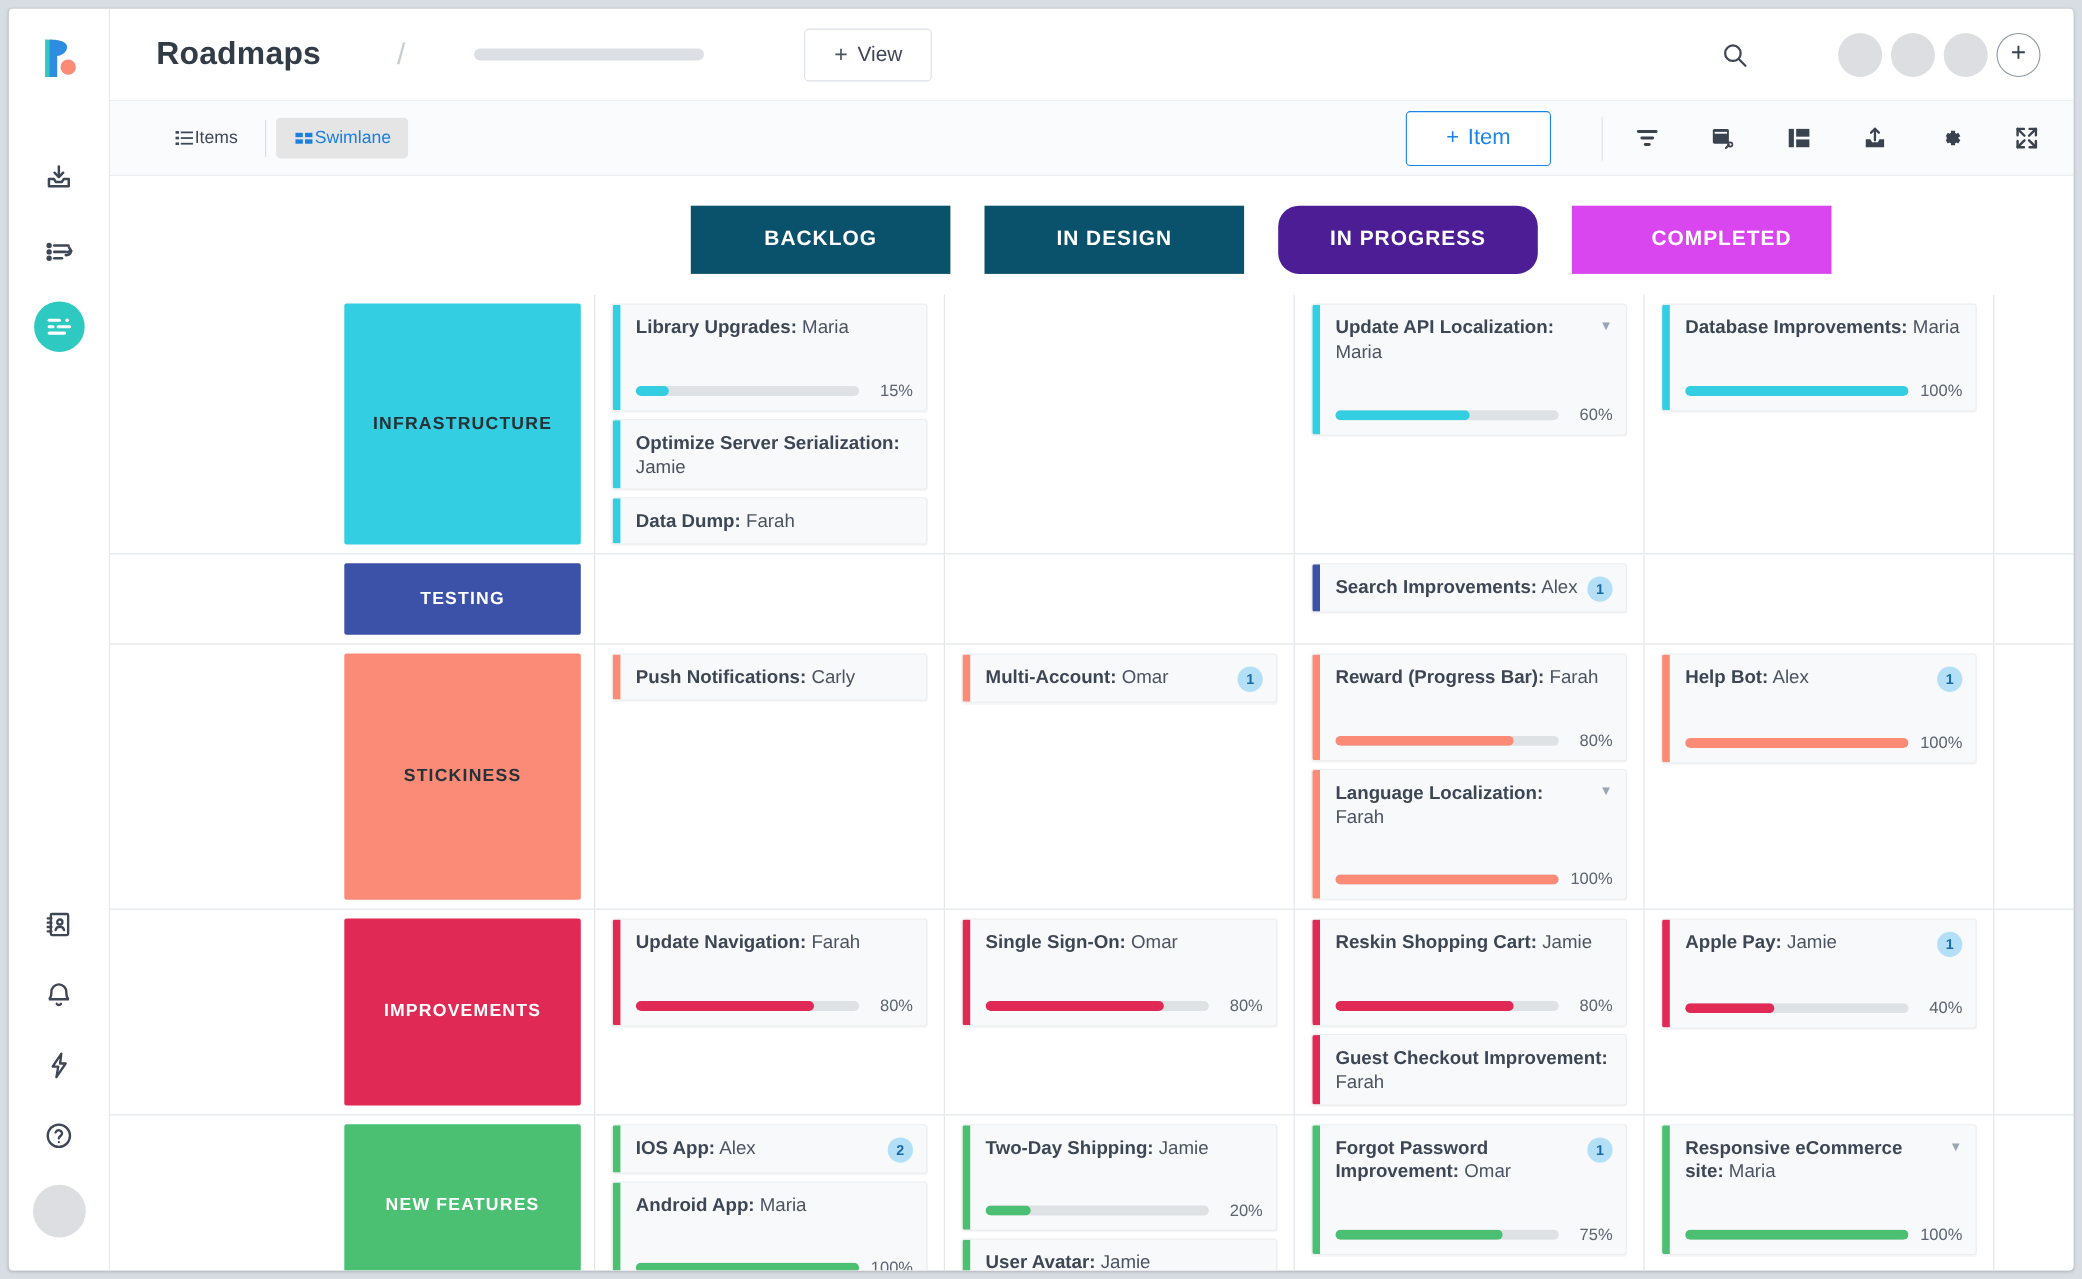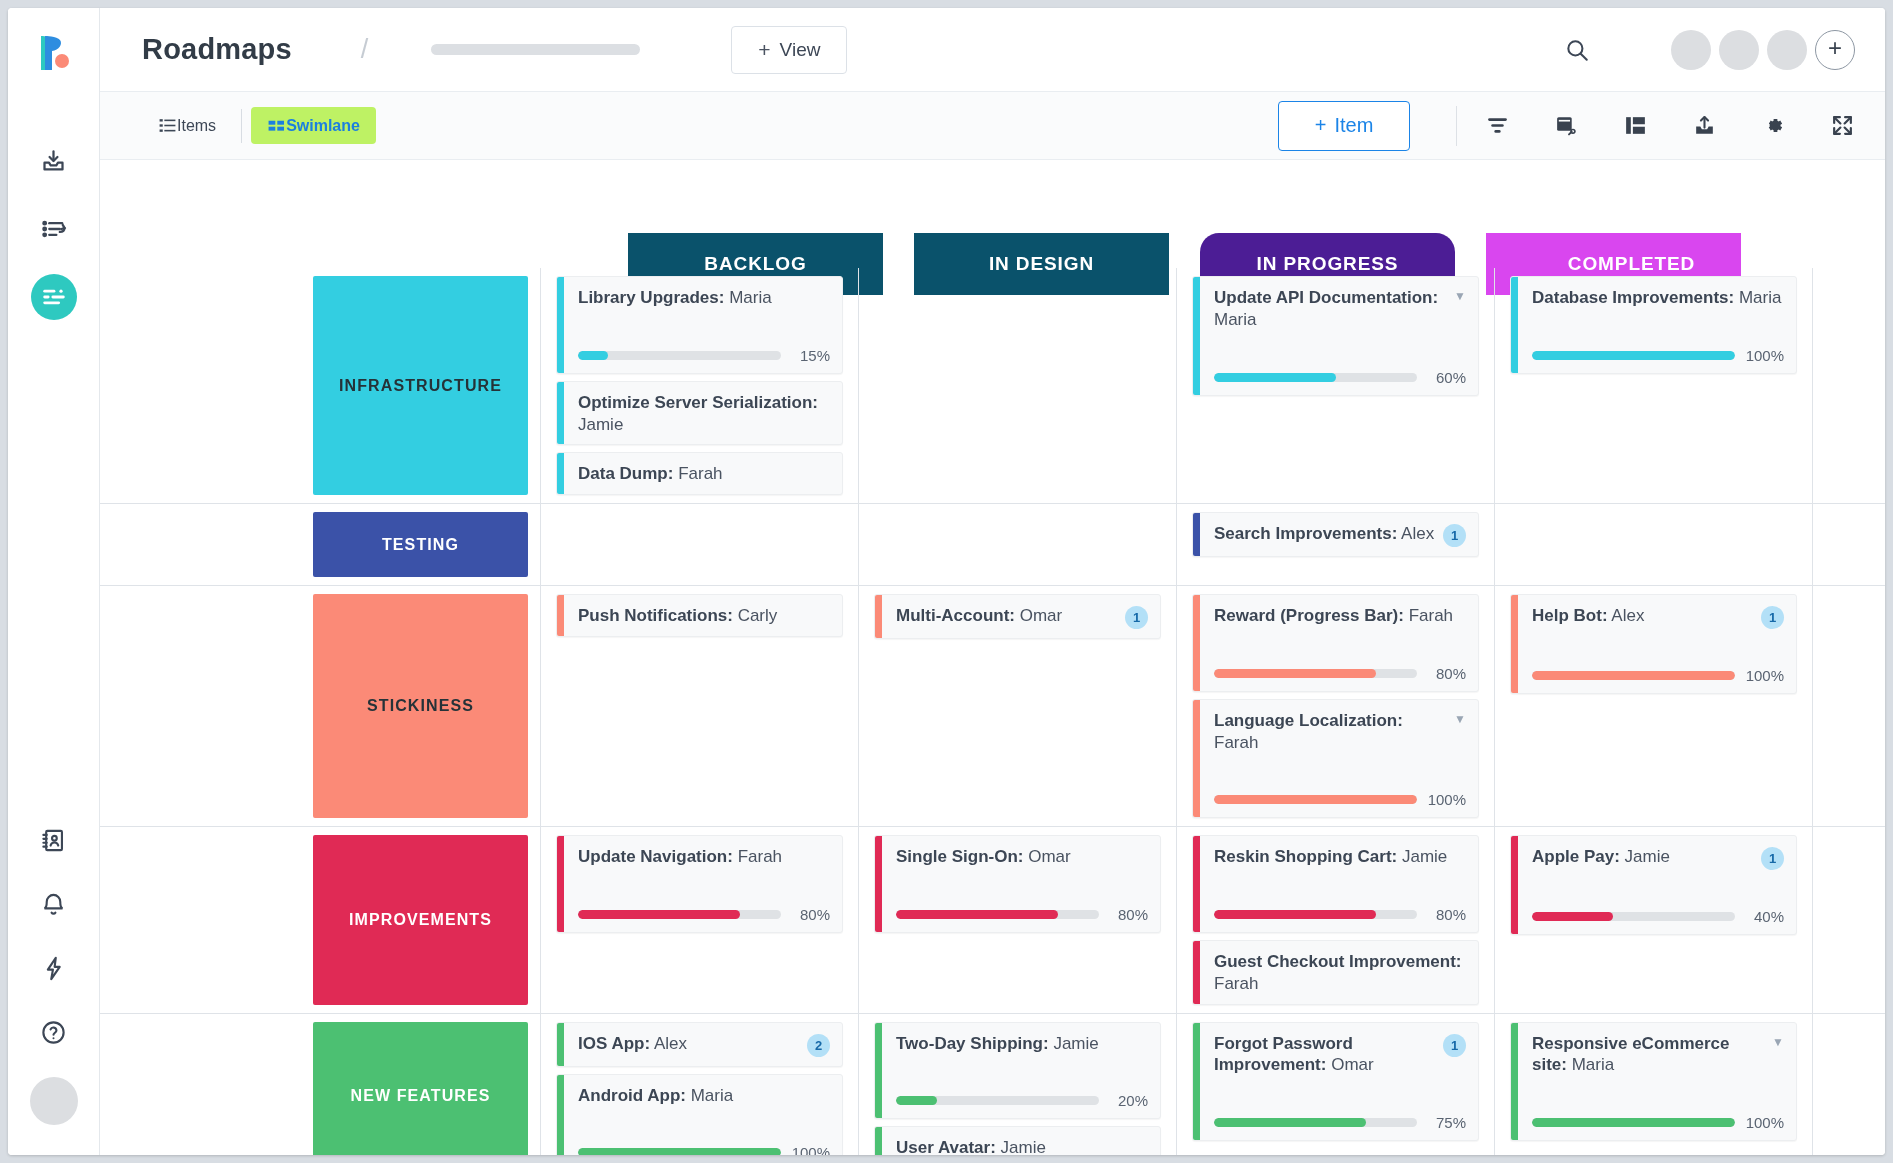--- a/index.html
+++ b/index.html
@@ -90,21 +90,21 @@
     border-bottom: 1px solid #e9edf1;
     display: flex; align-items: center;
     padding: 0 30px 0 42px;
   }
   .tabs { display: flex; align-items: center; height: 100%; gap: 0; }
   .tab {
     display: flex; align-items: center; 
     padding: 9px 16px; border-radius: 4px;
     font-size: 16px; color: #3d4756; cursor: pointer;
   }
-  .tab.active { background: #bef264; color: #1b7fe0; font-weight: bold; }
+  .tab.active { background: #e5e5e5; color: #1b7fe0; font-weight: normal; }
   .tab-div { width: 1px; height: 34px; background: #d8dde3; margin: 0 9px; }
   .item-btn {
     width: 132px; height: 50px;
     border: 1px solid #1b84e7; border-radius: 4px;
     background: #fff; color: #1b84e7;
     font-size: 20px; font-family: inherit;
     display: flex; align-items: center; justify-content: center; gap: 8px;
     cursor: pointer;
   }
   .tb-sep { width: 1px; height: 40px; background: #dde1e6; margin: 0 28px 0 46px; }
@@ -116,24 +116,24 @@
     flex: 1; position: relative; overflow: hidden; background: #fff;
     padding-left: 0;
   }
   .board-inner { position: relative; width: 100%; height: 100%; }
 
   .col-heads {
     position: absolute; top: 27px; left: 0; right: 0; height: 62px;
     display: flex; padding-left: 528px; gap: 31px;
   }
   .col-head {
-    width: 255px; height: 62px;
+    width: 236px; height: 62px;
     background: #0a526b; color: #fff;
     font-size: 19px; font-weight: bold; letter-spacing: .9px;
-    display: flex; align-items: center; justify-content: center; margin-top: 46px;
+    display: flex; align-items: center; justify-content: center;
   }
 
   .lanes { position: absolute; top: 108px; left: 0; right: 0; bottom: 0; }
   .lane {
     display: flex; position: relative;
     border-bottom: 1px solid #dfe3e8;
   }
   .lane-label-cell {
     width: 215px; flex: 0 0 215px; padding: 8px 0 8px 0;
     display: flex; align-items: stretch;
@@ -443,21 +443,21 @@
                       </div>
                     </div>
                   </div>
                 </div>
                 <div class="cell"></div>
                 <div class="cell">
                   <div class="card">
                     <div class="card-bar" style="background: rgb(51, 206, 225);"></div>
                     <div class="card-body">
                       <div class="card-top">
-                        <div class="card-title"><b>Update API Documentation:</b> <span>Maria</span></div>
+                        <div class="card-title"><b>Update API Localization:</b> <span>Maria</span></div>
                         <div class="chev">▼</div>
                       </div>
                       <div class="prog-row">
                         <div class="prog-track">
                           <div class="prog-fill" style="width: 60%; background: rgb(51, 206, 225);"></div>
                         </div>
                         <div class="prog-pct">60%</div>
                       </div>
                     </div>
                   </div>

